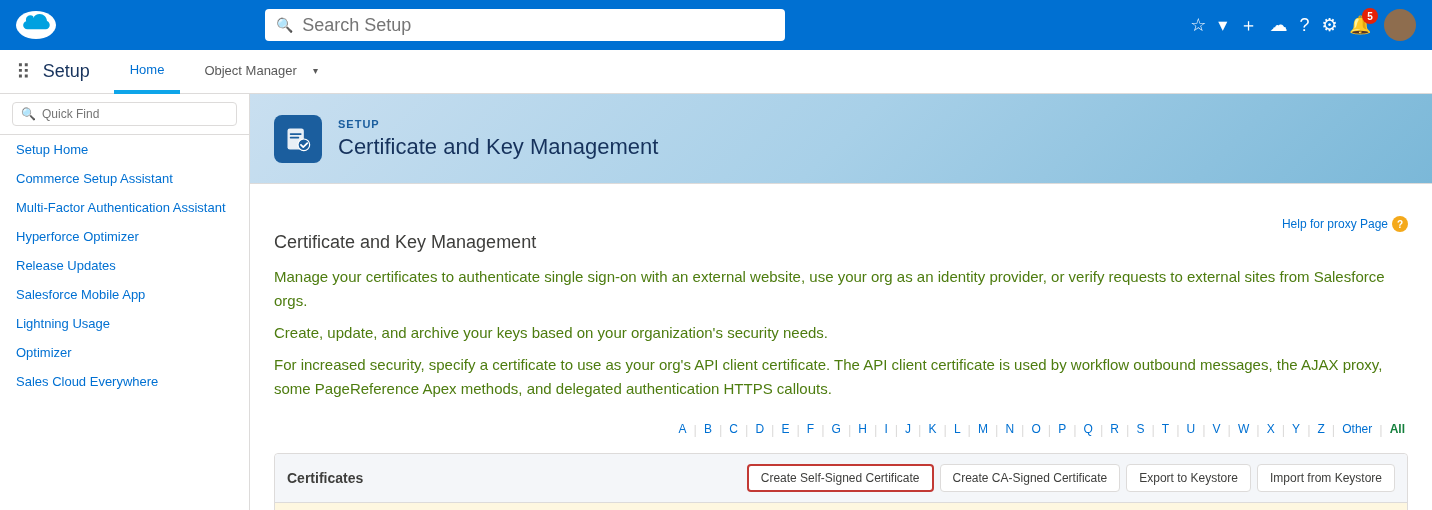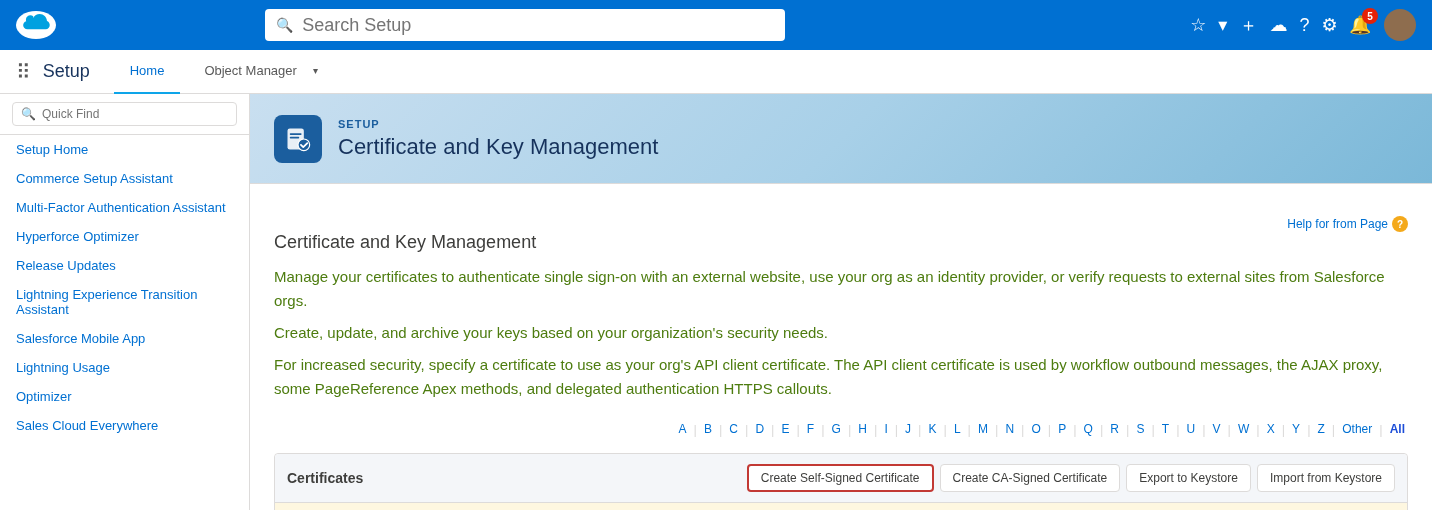--- a/index.html
+++ b/index.html
@@ -40,21 +40,21 @@
       display: flex; align-items: center;
       background: #fff; border-bottom: 1px solid #dddbda;
       padding: 0 16px; height: 44px; gap: 8px;
     }
     .grid-icon { color: #5a5a5a; font-size: 20px; cursor: pointer; margin-right: 4px; }
     .setup-title { font-size: 18px; font-weight: 300; color: #16325c; margin-right: 16px; }
     .nav-tab {
       padding: 0 16px; height: 44px; display: flex; align-items: center;
       font-size: 13px; color: #5a5a5a; cursor: pointer; border-bottom: 2px solid transparent;
     }
-    .nav-tab.active { color: #0070d2; border-bottom: 2px solid #0ea5e9; font-weight: 500; }
+    .nav-tab.active { color: #0070d2; border-bottom: 4px solid #0ea5e9; font-weight: 500; }
     .object-manager-tab { display: flex; align-items: center; gap: 16px; }
 
     
     .layout { display: flex; height: calc(510px - 94px); }
 
     
     .sidebar {
       width: 250px; background: #fff; border-right: 1px solid #dddbda;
       overflow-y: auto; flex-shrink: 0;
     }
@@ -96,21 +96,21 @@
     
     .content-area { padding: 24px; background: #fff; margin: 0; }
     .content-description { font-size: 15px; color: #4d7c0f; line-height: 1.6; margin-bottom: 8px; }
 
     
     .alpha-filter {
       display: flex; align-items: center; justify-content: flex-end;
       padding: 12px 0 8px 0; gap: 4px;
     }
     .alpha-letter { font-size: 12px; color: #0070d2; cursor: pointer; padding: 1px 3px; }
-    .alpha-letter.active { font-weight: bold; color: #1d4ed8; }
+    .alpha-letter.active { font-weight: bold; color: #15803d; }
     .alpha-separator { color: #dddbda; }
 
     
     .certificates-section { margin-top: 8px; border: 1px solid #dddbda; border-radius: 4px; }
     .certificates-header {
       display: flex; align-items: center; justify-content: space-between;
       padding: 10px 12px; background: #f4f6f9; border-bottom: 1px solid #dddbda;
       border-radius: 4px 4px 0 0;
     }
     .certificates-title { font-size: 14px; font-weight: 700; color: #3e3e3c; }
@@ -194,21 +194,20 @@
       <div class="quick-find-inner">
         <span style="color:#8e8e8e; font-size:12px;">🔍</span>
         <input type="text" placeholder="Quick Find" style="">
       </div>
     </div>
     <div class="sidebar-item">Setup Home</div>
     <div class="sidebar-item">Commerce Setup Assistant</div>
     <div class="sidebar-item">Multi-Factor Authentication Assistant</div>
     <div class="sidebar-item">Hyperforce Optimizer</div>
     <div class="sidebar-item">Release Updates</div>
-    <div class="sidebar-item">Lightning Experience Transition Assistant</div>
     <div class="sidebar-item">Salesforce Mobile App</div>
     <div class="sidebar-item">Lightning Usage</div>
     <div class="sidebar-item">Optimizer</div>
     <div class="sidebar-item">Sales Cloud Everywhere</div>
   </aside>
 
   <main class="main-content">
 
     <div class="page-header">
       <div class="header-icon">
@@ -223,21 +222,21 @@
       <div class="header-text">
         <div class="setup-label">SETUP</div>
         <h1>Certificate and Key Management</h1>
       </div>
     </div>
 
     <div class="content-area">
 
       <div class="content-top">
         <a class="help-link">
-          <span>Help for from Page</span>
+          <span>Help for proxy Page</span>
           <span class="help-circle">?</span>
         </a>
       </div>
 
       <h2 style="font-size:18px; font-weight:300; color:#3e3e3c; margin-bottom:12px;">Certificate and Key Management</h2>
 
       <p class="content-description">Manage your certificates to authenticate single sign-on with an external website, use your org as an identity provider, or verify requests to external sites from Salesforce orgs.</p>
       <p class="content-description">Create, update, and archive your keys based on your organization's security needs.</p>
       <p class="content-description">For increased security, specify a certificate to use as your org's API client certificate. The API client certificate is used by workflow outbound messages, the AJAX proxy, some PageReference Apex methods, and delegated authentication HTTPS callouts.</p>
 

